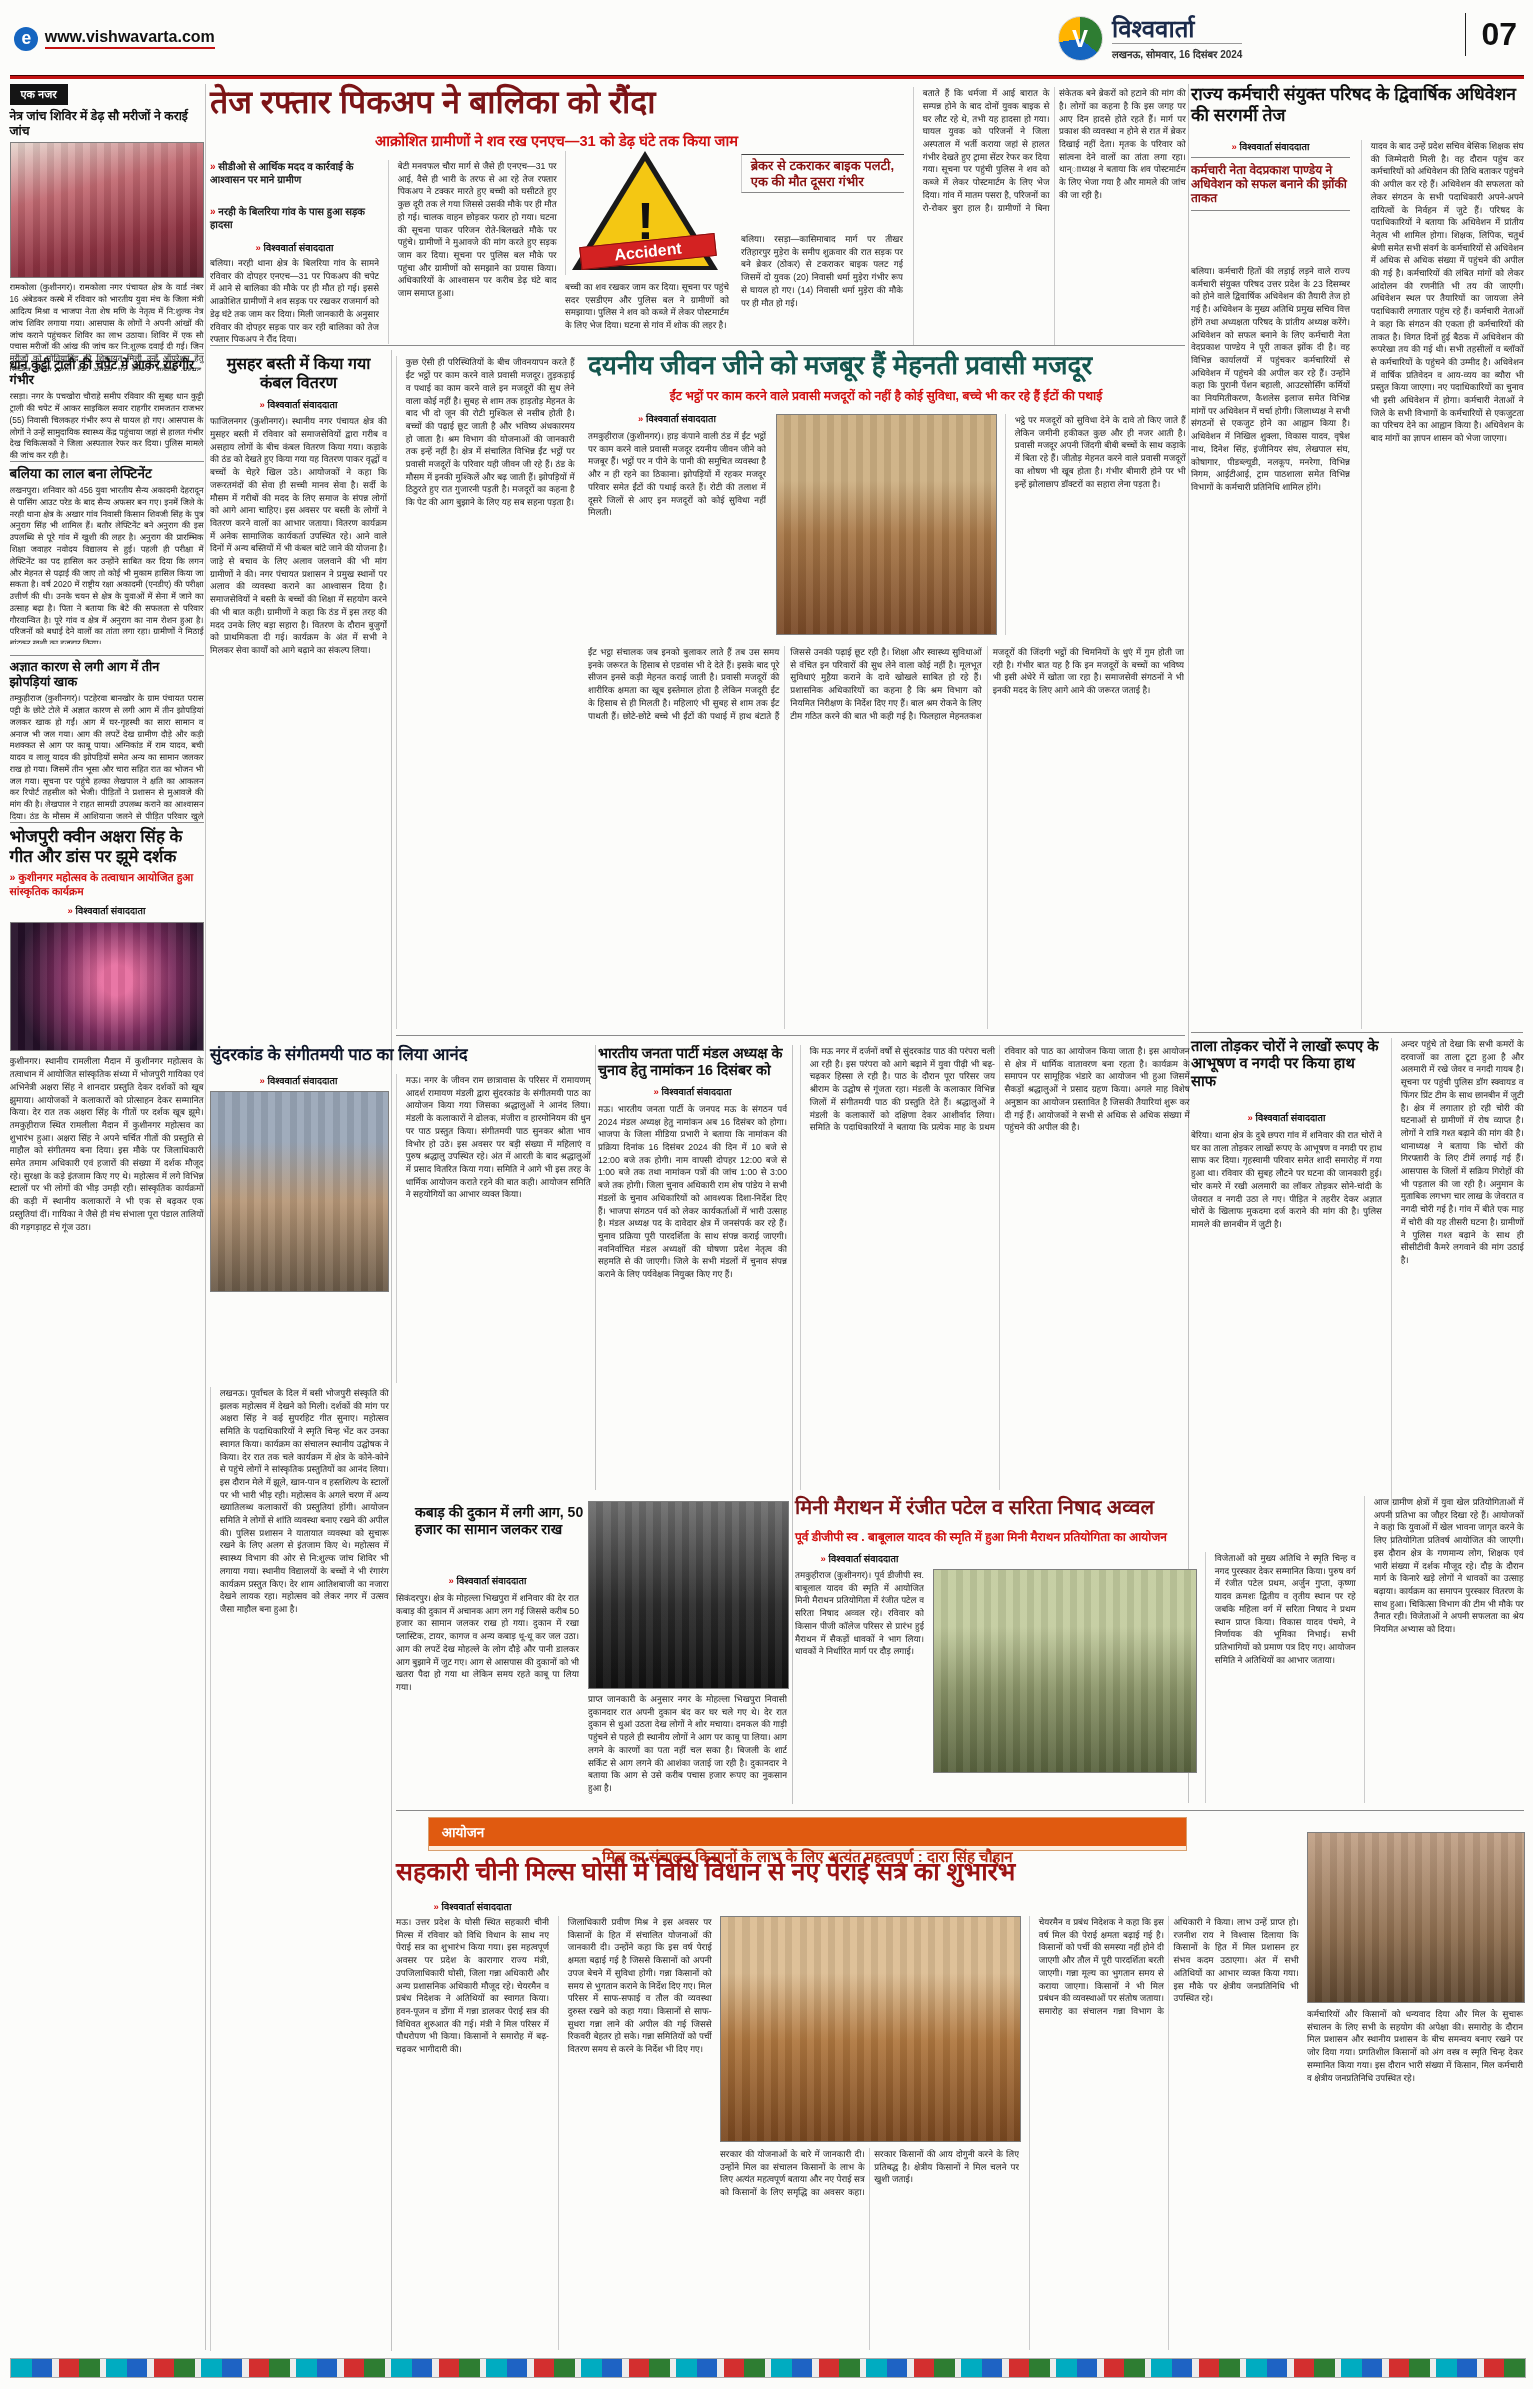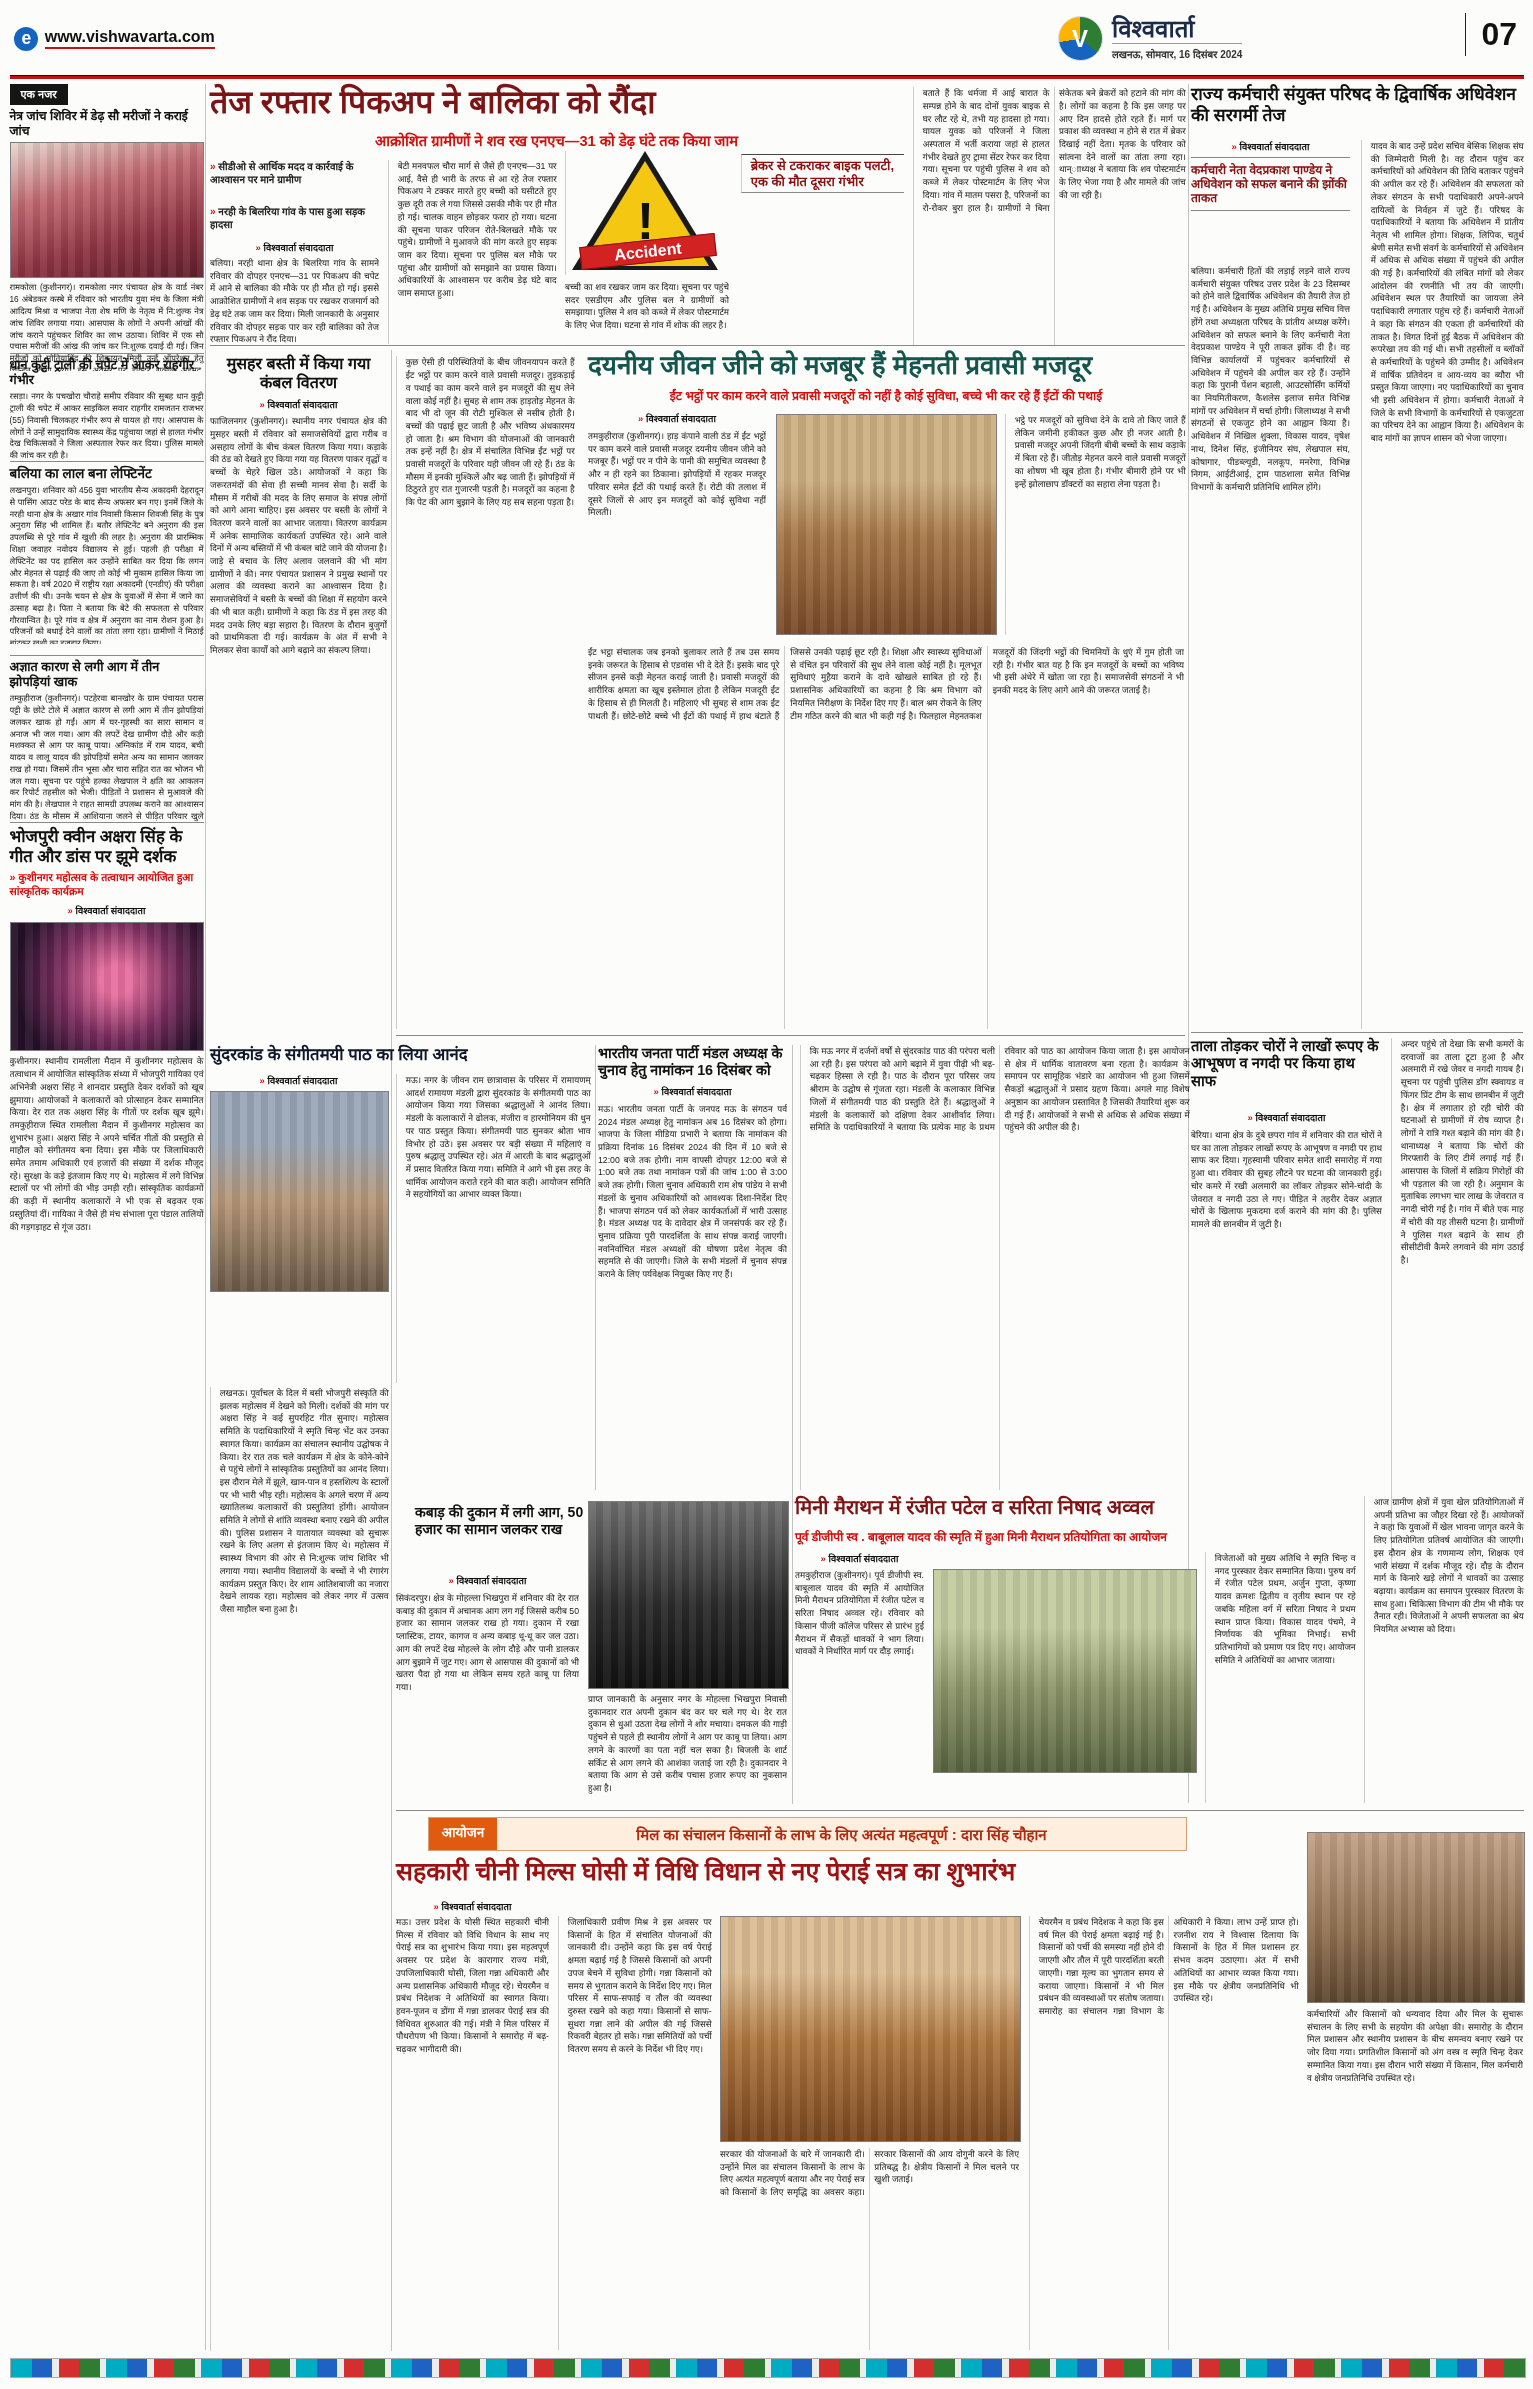--- a/index.html
+++ b/index.html
@@ -48,21 +48,21 @@
   .red-rule{background:#c41212;border-top:0.8px solid #400;}
   
   .acc-wrap{position:absolute;}
   .tri-o{position:absolute;left:6.4px;top:0;width:0;height:0;
          border-left:73px solid transparent;border-right:73px solid transparent;border-bottom:119px solid #1a1a1a;}
   .tri-i{position:absolute;left:15px;top:9.5px;width:0;height:0;
          border-left:64px solid transparent;border-right:64px solid transparent;border-bottom:105px solid #f4c713;}
   .tri-ex{position:absolute;left:0;top:41px;width:159px;text-align:center;font-weight:bold;font-size:51px;color:#101010;}
   .acc-ribbon{position:absolute;left:14.3px;top:89px;width:134px;background:#d32222;color:#fff;font-weight:bold;
          font-size:16px;text-align:center;transform:rotate(-6deg);padding:1.6px 0;border:0.8px solid #801010;}
-  .banner{display:flex;align-items:stretch;border:0.8px solid #d8a070;background:#fdeedd;}
+  .banner{display:flex;align-items:stretch;border:0.8px solid #d8a070;background:#fdeedd;flex-direction:column;}
   .banner-label{background:#e05a10;color:#fff;font-weight:bold;font-size:13.5px;padding:4.8px 12.7px;white-space:nowrap;}
   .banner-text{flex:1;color:#b3290e;font-weight:bold;font-size:15px;text-align:center;align-self:center;}
   .strip{background:repeating-linear-gradient(90deg,#00acc1 0 20.7px,#1e63c4 20.7px 41px,#ececec 41px 48px,
          #d32f2f 48px 68px,#2e7d32 68px 89px,#ececec 89px 95px);border:0.8px solid #aaa;}
 </style>
 </head>
 <body>
 
 <div class="page">
 
@@ -134,20 +134,21 @@
 
     <div class="acc-wrap col-l" style="left:355px;top:67px;width:164px;height:124px;">
       <div class="tri-o"></div>
       <div class="tri-i"></div>
       <div class="tri-ex">!</div>
       <div class="acc-ribbon">Accident</div>
     </div>
     <div class="b" style="position:absolute;left:355px;top:197px;width:164px;height:64px;">बच्ची का शव रखकर जाम कर दिया। सूचना पर पहुंचे सदर एसडीएम और पुलिस बल ने ग्रामीणों को समझाया। पुलिस ने शव को कब्जे में लेकर पोस्टमार्टम के लिए भेज दिया। घटना से गांव में शोक की लहर है।</div>
 
     <div class="hl col-l" style="position:absolute;left:531px;top:70px;width:153px;font-size:13px;color:#8a1212;border-top:1.6px solid #444;border-bottom:0.8px solid #888;padding-top:3.2px;padding-bottom:3.2px;">ब्रेकर से टकराकर बाइक पलटी, एक की मौत दूसरा गंभीर</div>
+    <div class="b" style="position:absolute;left:531px;top:149px;width:162px;height:111px;">बलिया। रसड़ा—कासिमाबाद मार्ग पर तीखर रतिहारपुर मुड़ेरा के समीप शुक्रवार की रात सड़क पर बने ब्रेकर (ठोकर) से टकराकर बाइक पलट गई जिसमें दो युवक (20) निवासी धर्मा मुड़ेरा गंभीर रूप से घायल हो गए। (14) निवासी धर्मा मुड़ेरा की मौके पर ही मौत हो गई।</div>
 
     <div class="b cols2 col-l" style="position:absolute;left:703px;top:3.2px;width:263px;height:258px;">बताते हैं कि धर्मजा में आई बारात के सम्पन्न होने के बाद दोनों युवक बाइक से घर लौट रहे थे, तभी यह हादसा हो गया। घायल युवक को परिजनों ने जिला अस्पताल में भर्ती कराया जहां से हालत गंभीर देखते हुए ट्रामा सेंटर रेफर कर दिया गया। सूचना पर पहुंची पुलिस ने शव को कब्जे में लेकर पोस्टमार्टम के लिए भेज दिया। गांव में मातम पसरा है, परिजनों का रो-रोकर बुरा हाल है। ग्रामीणों ने बिना संकेतक बने ब्रेकरों को हटाने की मांग की है। लोगों का कहना है कि इस जगह पर आए दिन हादसे होते रहते हैं। मार्ग पर प्रकाश की व्यवस्था न होने से रात में ब्रेकर दिखाई नहीं देता। मृतक के परिवार को सांत्वना देने वालों का तांता लगा रहा। थान्ााध्यक्ष ने बताया कि शव पोस्टमार्टम के लिए भेजा गया है और मामले की जांच की जा रही है।</div>
   </div>
 
   <div class="abs" style="left:210px;top:355px;width:177px;height:681px;">
     <div class="hl" style="font-size:16px;text-align:center;">मुसहर बस्ती में किया गया कंबल वितरण</div>
     <div class="byline" style="margin:4.8px 0;">विश्ववार्ता संवाददाता</div>
     <div class="b" style="height:612px;">फाजिलनगर (कुशीनगर)। स्थानीय नगर पंचायत क्षेत्र की मुसहर बस्ती में रविवार को समाजसेवियों द्वारा गरीब व असहाय लोगों के बीच कंबल वितरण किया गया। कड़ाके की ठंड को देखते हुए किया गया यह वितरण पाकर वृद्धों व बच्चों के चेहरे खिल उठे। आयोजकों ने कहा कि जरूरतमंदों की सेवा ही सच्ची मानव सेवा है। सर्दी के मौसम में गरीबों की मदद के लिए समाज के संपन्न लोगों को आगे आना चाहिए। इस अवसर पर बस्ती के लोगों ने वितरण करने वालों का आभार जताया। वितरण कार्यक्रम में अनेक सामाजिक कार्यकर्ता उपस्थित रहे। आने वाले दिनों में अन्य बस्तियों में भी कंबल बांटे जाने की योजना है। जाड़े से बचाव के लिए अलाव जलवाने की भी मांग ग्रामीणों ने की। नगर पंचायत प्रशासन ने प्रमुख स्थानों पर अलाव की व्यवस्था कराने का आश्वासन दिया है। समाजसेवियों ने बस्ती के बच्चों की शिक्षा में सहयोग करने की भी बात कही। ग्रामीणों ने कहा कि ठंड में इस तरह की मदद उनके लिए बड़ा सहारा है। वितरण के दौरान बुजुर्गों को प्राथमिकता दी गई। कार्यक्रम के अंत में सभी ने मिलकर सेवा कार्यों को आगे बढ़ाने का संकल्प लिया।</div>
   </div>
 

